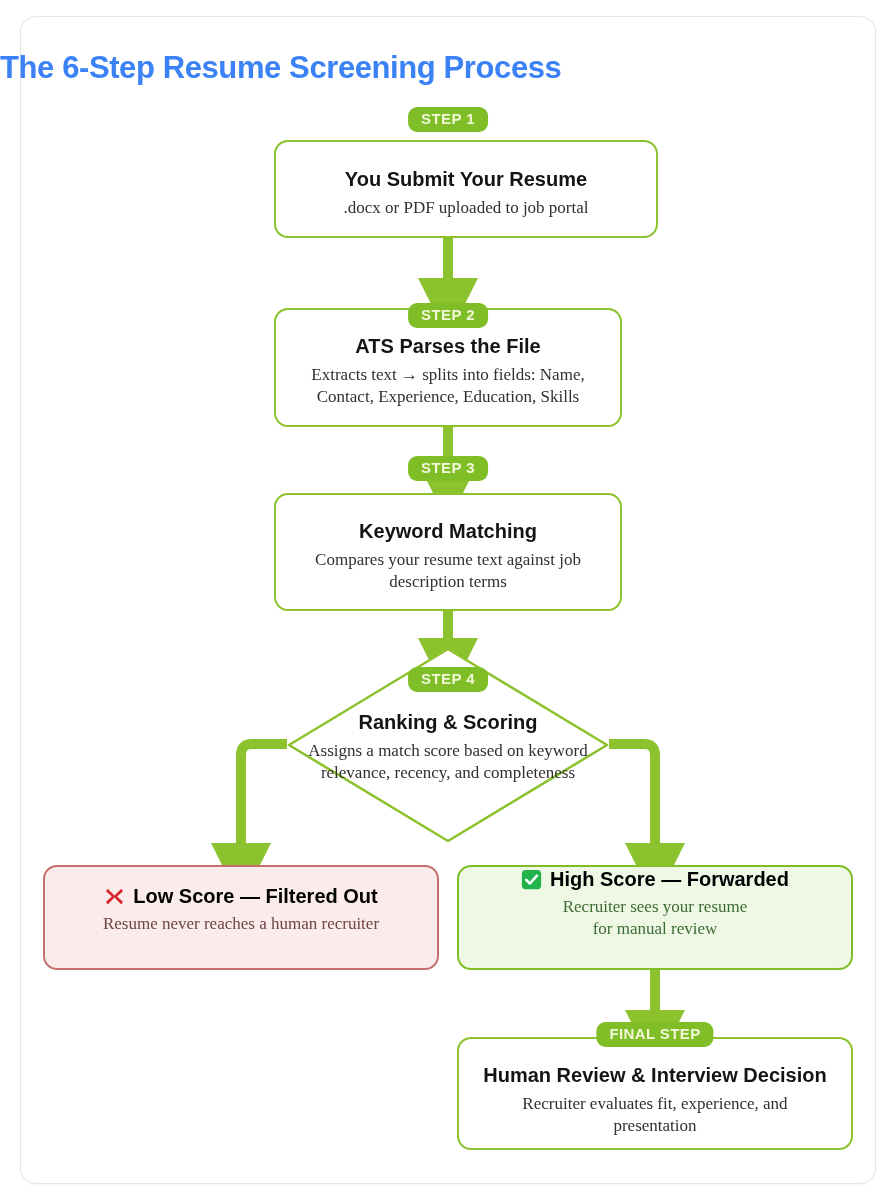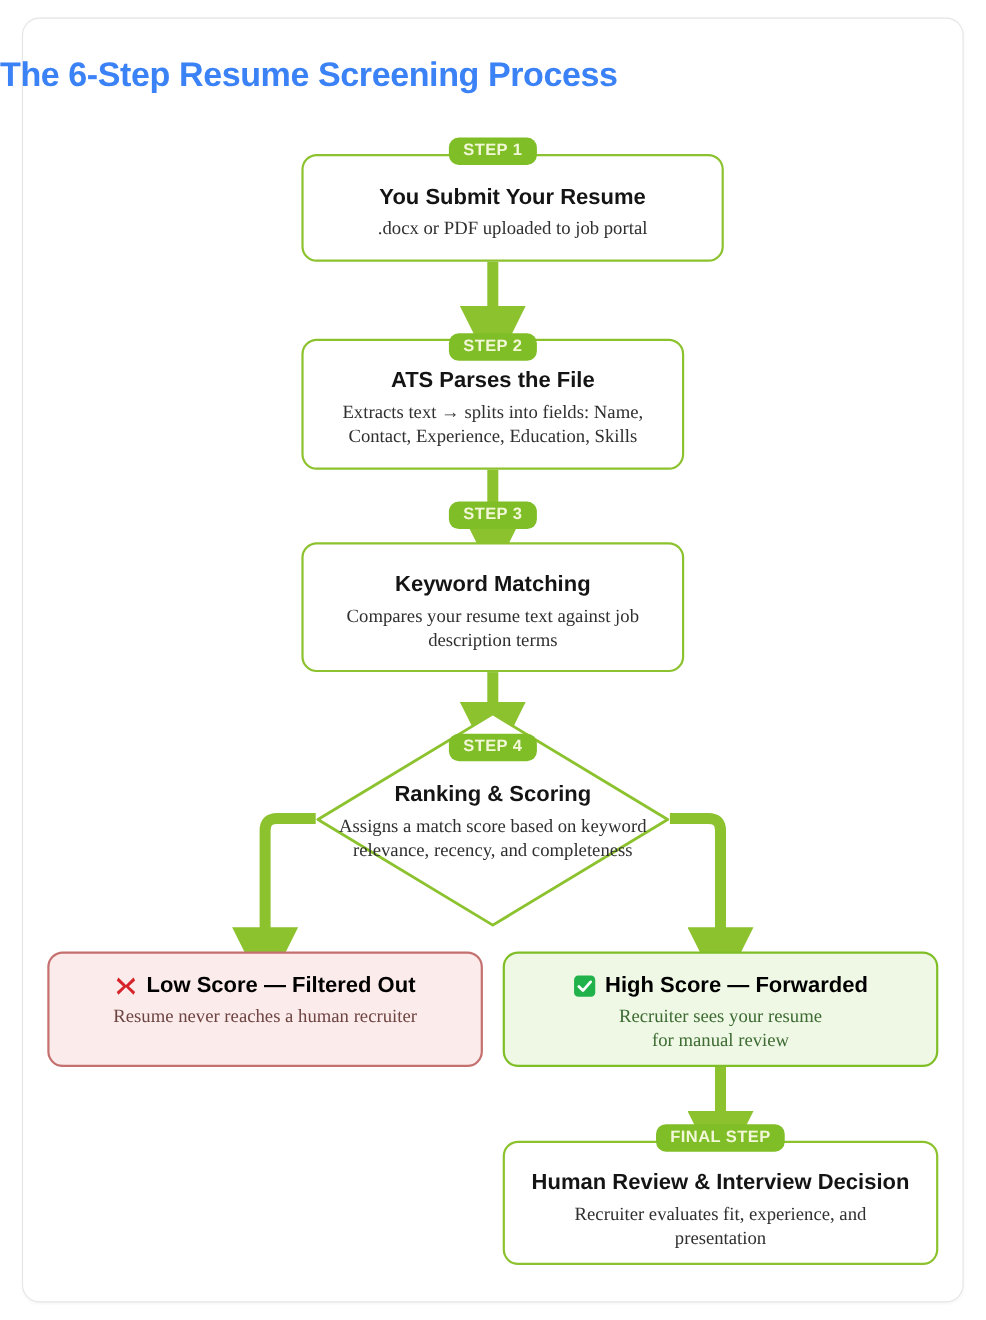--- a/index.html
+++ b/index.html
@@ -166,21 +166,21 @@
 
     <line x1="655" y1="970" x2="655" y2="1012" stroke="#8cc22e" stroke-width="10" marker-end="url(#ah)"></line>
 
     <polygon points="448,649 607,745 448,841 289,745" fill="#ffffff" stroke="#8cc22e" stroke-width="2.6" stroke-linejoin="round"></polygon>
   </svg>
 
   <div class="node neutral" style="left:274px; top:140px; width:384px; height:98px;">
     <div class="node-title" style="margin-top:25px;">You Submit Your Resume</div>
     <div class="node-sub">.docx or PDF uploaded to job portal</div>
   </div>
-  <div class="badge" style="left:448px; top:125px;">STEP 1</div>
+  <div class="badge" style="left:448px; top:107px;">STEP 1</div>
 
   <div class="node neutral" style="left:274px; top:308px; width:348px; height:119px;">
     <div class="node-title" style="margin-top:24px;">ATS Parses the File</div>
     <div class="node-sub" style="padding:0 14px;">Extracts text → splits into fields: Name, Contact, Experience, Education, Skills</div>
   </div>
   <div class="badge" style="left:448px; top:303px;">STEP 2</div>
 
   <div class="node neutral" style="left:274px; top:493px; width:348px; height:118px;">
     <div class="node-title" style="margin-top:24px;">Keyword Matching</div>
     <div class="node-sub" style="padding:0 26px;">Compares your resume text against job description terms</div>
@@ -201,21 +201,21 @@
         <svg width="21" height="21" viewBox="0 0 24 24" aria-hidden="true">
           <path d="M4.2 3.0 L12 10.8 L19.8 3.0 L21.6 6.0 L15.0 12.0 L21.6 18.0 L19.8 21.0 L12 13.2 L4.2 21.0 L2.4 18.0 L9.0 12.0 L2.4 6.0 Z" fill="#d6252a"></path>
         </svg>
       </span>
       <span>Low Score — Filtered Out</span>
     </div>
     <div class="node-sub" style="padding:0 47px;">Resume never reaches a human recruiter</div>
   </div>
 
   <div class="node good" style="left:457px; top:865px; width:396px; height:105px;">
-    <div class="outcome-title" style="margin-top:17px;">
+    <div class="outcome-title" style="">
       <span class="ico">
         <svg width="21" height="21" viewBox="0 0 24 24" aria-hidden="true">
           <rect x="1" y="1" width="22" height="22" rx="4.5" fill="#22b24c"></rect>
           <path d="M6 12.4 L10.2 16.6 L18.2 7.6" fill="none" stroke="#ffffff" stroke-width="2.9" stroke-linecap="round" stroke-linejoin="round"></path>
         </svg>
       </span>
       <span>High Score — Forwarded</span>
     </div>
     <div class="node-sub" style="padding:0 98px;">Recruiter sees your resume for manual review</div>
   </div>

